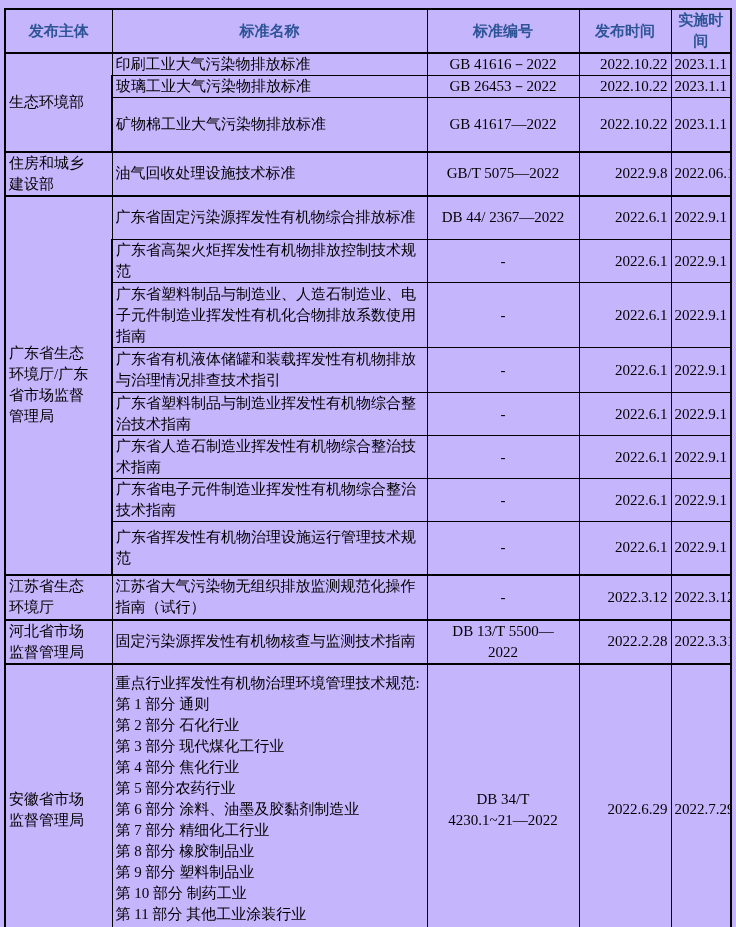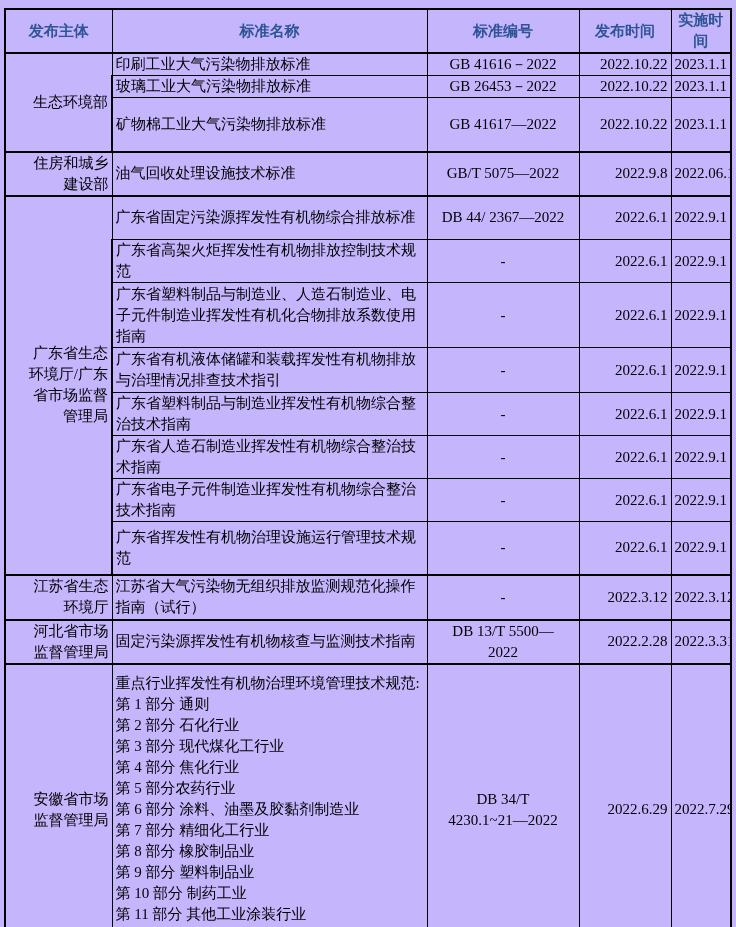--- a/index.html
+++ b/index.html
@@ -38,21 +38,21 @@
   table.std tr > *:last-child  { border-right: 2px solid #000000; }
   thead th { border-bottom-width: 2px; }
   tr.gs > th, tr.gs > td { border-top-width: 2px; }
   tbody tr:last-child > td { border-bottom: 2px solid #000000; }
 
   th {
     font-weight: bold;
     text-align: center;
     color: #2F5496;
   }
-  td.c-pub  { text-align: right; }
+  td.c-pub  { text-align: left; }
   td.c-name { text-align: left; padding-left: 5px; padding-right: 4px; }
   td.c-num  { text-align: center; }
   td.c-date { text-align: right; padding: 0 1px; }
 
   
   tr.rh22  { height: 22px; }
   tr.rh40  { height: 40px; }
   tr.rh42  { height: 42px; margin-top: 40px; }
   tr.rh43  { height: 43px; }
   tr.rh44  { height: 44px; }

